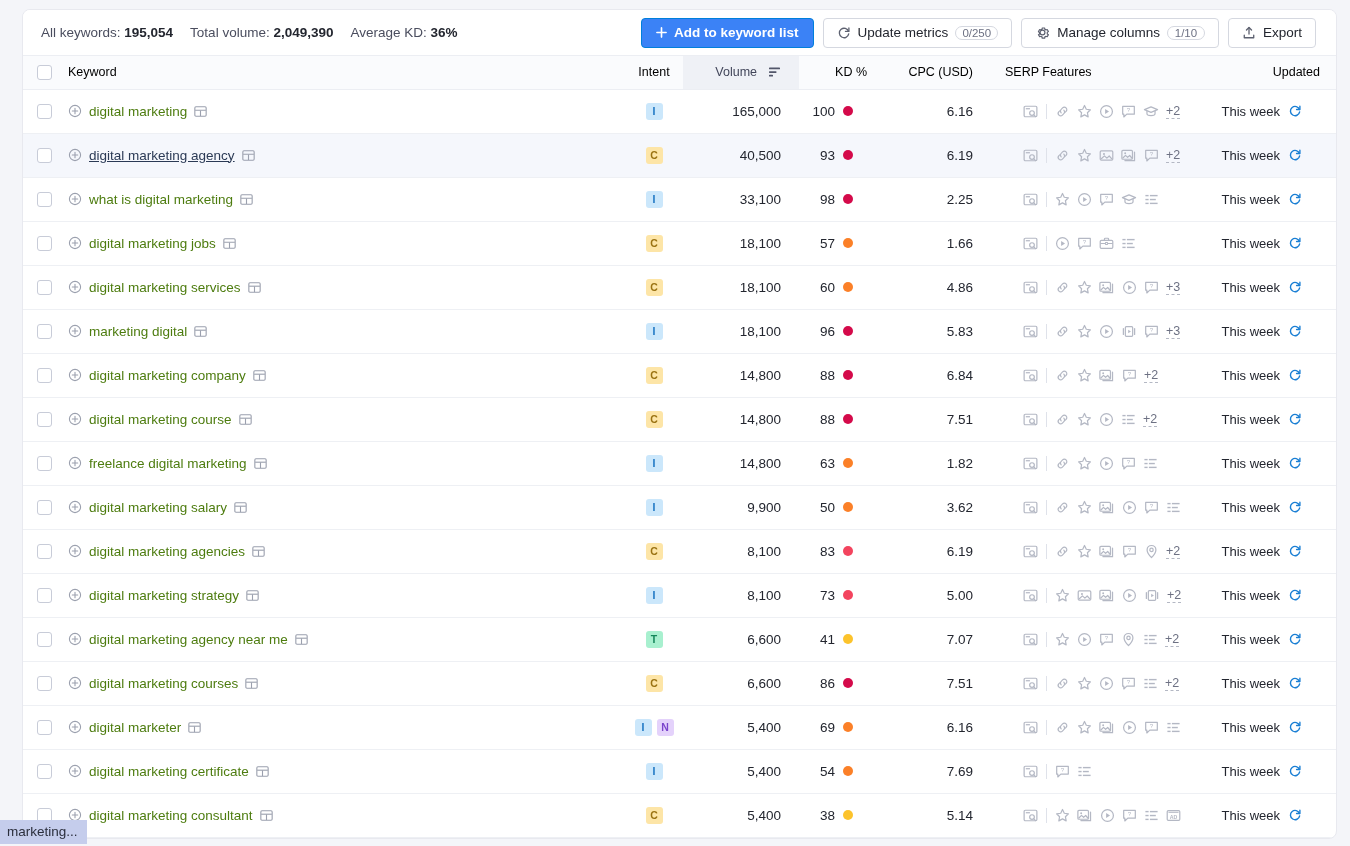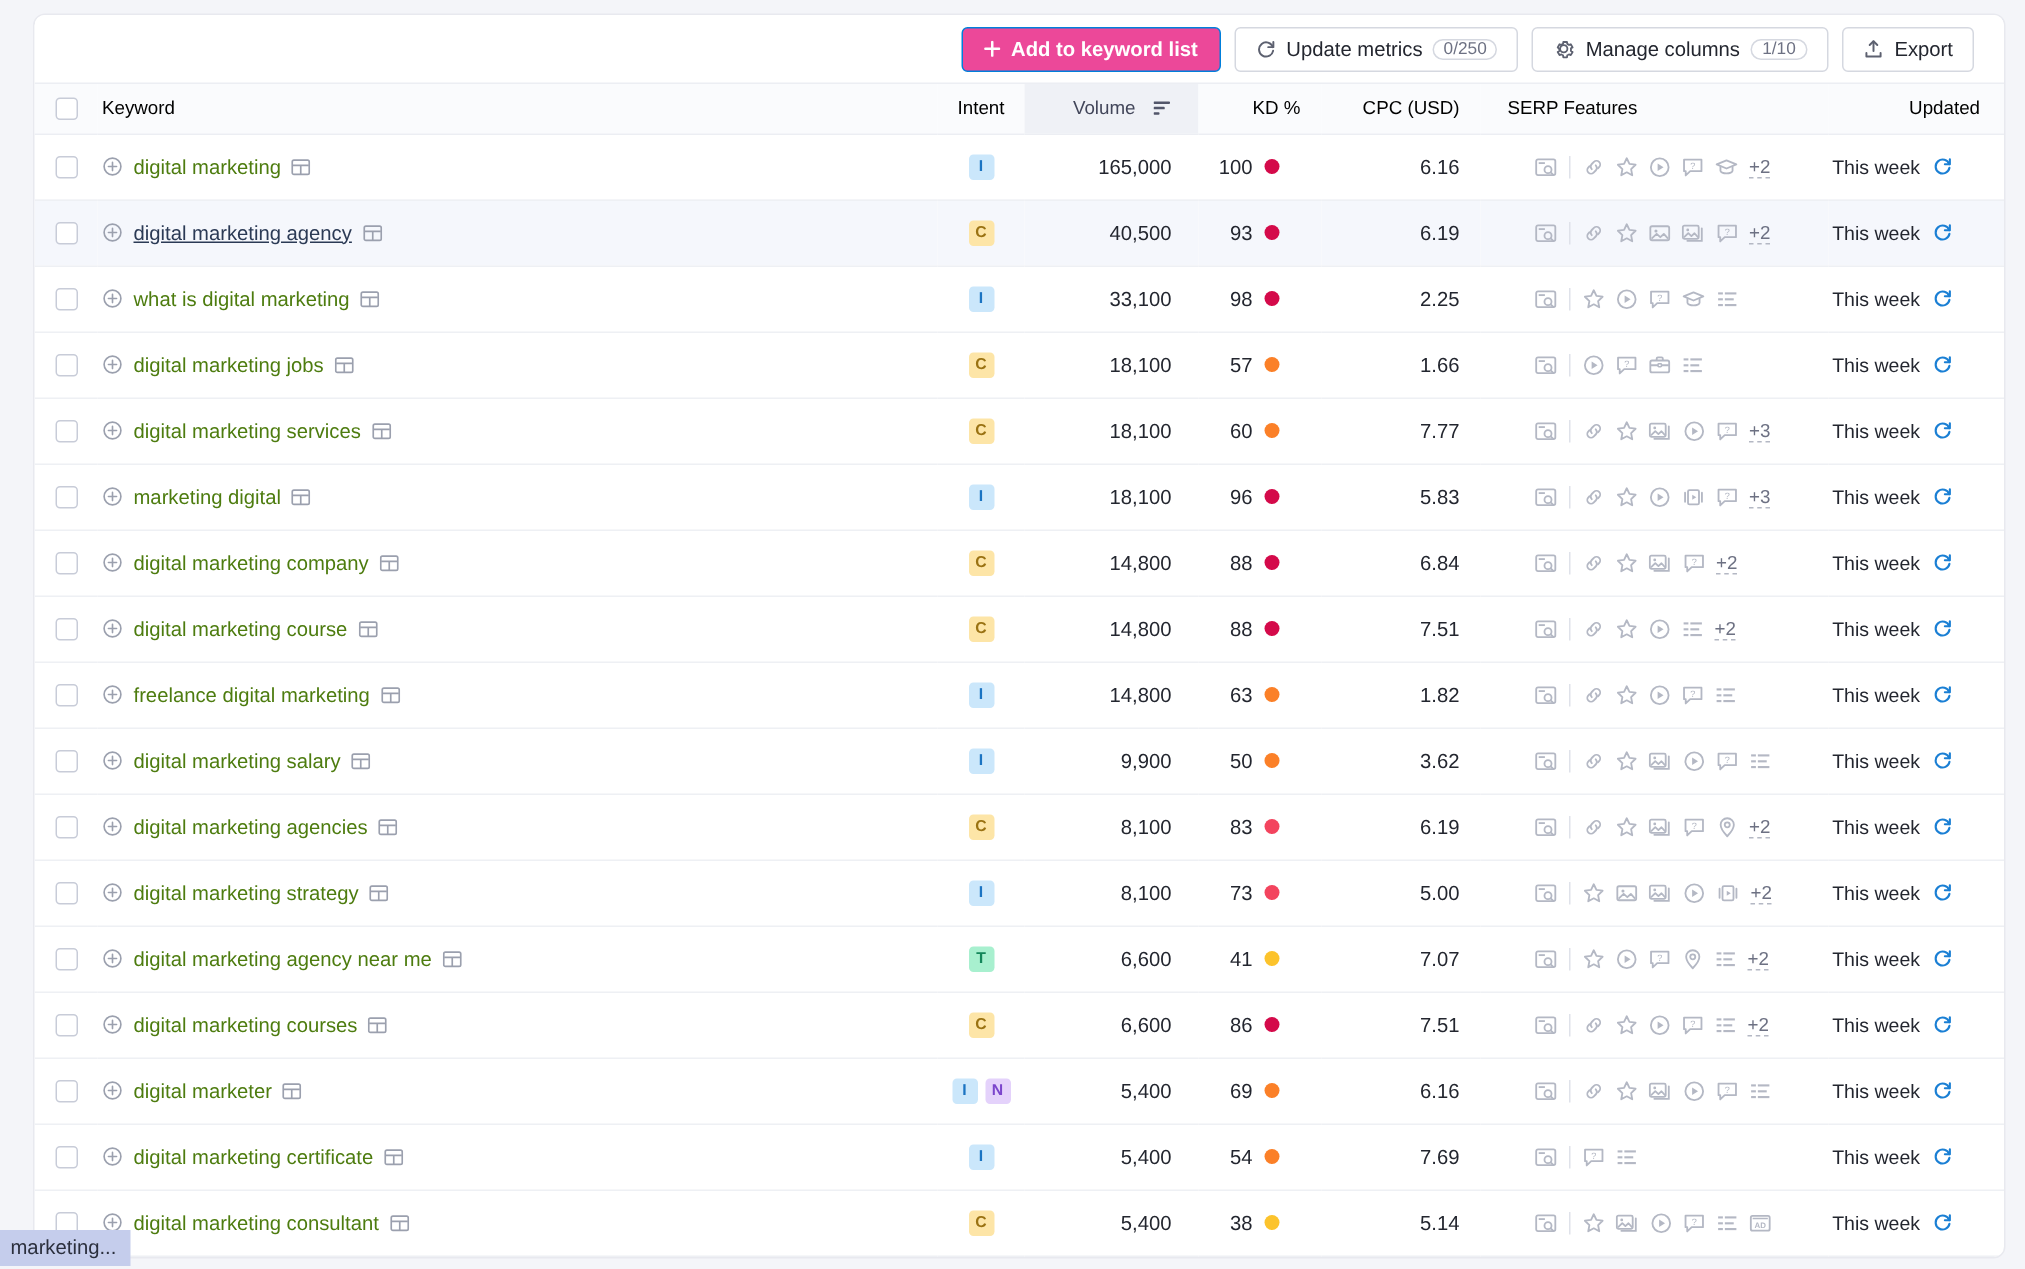--- a/index.html
+++ b/index.html
@@ -32,21 +32,21 @@
   .stat b { color: #23262f; font-weight: bold; }
   .tb-right { margin-left: auto; display: flex; align-items: center; gap: 9px; }
 
   .btn {
     display: inline-flex; align-items: center; gap: 7px;
     height: 30px; padding: 0 13px;
     border-radius: 4px; font-size: 13.5px;
     border: 1px solid #d5d8e0; background: #fff; color: #23262f;
     cursor: pointer; white-space: nowrap;
   }
-  .btn.primary { background: #ec4899; border-color: #007fdb; color: #fff; font-weight: bold; padding: 0 14px; }
+  .btn.primary { background: #3b82f6; border-color: #007fdb; color: #fff; font-weight: bold; padding: 0 14px; }
   .pill {
     display: inline-flex; align-items: center; justify-content: center;
     min-width: 38px; height: 14px; padding: 0 6px;
     border: 1px solid #d5d8e0; border-radius: 9px;
     font-size: 11.5px; color: #6d7183; background: #fff;
   }
   .ic { display: inline-flex; align-items: center; justify-content: center; flex: none; }
 
   
   table { width: 100%; border-collapse: collapse; table-layout: fixed; }
@@ -113,20 +113,34 @@
     font-size: 13.5px; padding: 4px 9px 5px 7px;
     white-space: nowrap; z-index: 50;
   }
 </style>
 </head>
 <body>
 
 <div id="card">
 
   <div id="toolbar">
+    <div class="stats">
+      <span class="stat">
+        <span>All keywords:</span>
+        <b>195,054</b>
+      </span>
+      <span class="stat">
+        <span>Total volume:</span>
+        <b>2,049,390</b>
+      </span>
+      <span class="stat">
+        <span>Average KD:</span>
+        <b>36%</b>
+      </span>
+    </div>
 
     <div class="tb-right">
       <button class="btn primary">
         <span class="ic">
           <svg width="11" height="11" viewBox="0 0 12 12">
               <path d="M6 1v10M1 6h10" stroke="#fff" stroke-width="1.8" stroke-linecap="round"></path>
             </svg>
         </span>
         <span>Add to keyword list</span>
       </button>
@@ -586,21 +600,21 @@
               <span class="badge b-C">C</span>
             </div>
           </td>
           <td class="c-vol">18,100</td>
           <td class="c-kd">
             <div class="kd-wrap">
               <span>60</span>
               <span class="dot" style="background:#fb8028"></span>
             </div>
           </td>
-          <td class="c-cpc">7.77</td>
+          <td class="c-cpc">4.86</td>
           <td class="c-serp">
             <div class="serp">
               <span class="ic">
                 <svg width="15" height="15" viewBox="0 0 16 16">
                   <rect x="1.2" y="2.4" width="13.6" height="11.2" rx="1.3" fill="none" stroke="#b4b8c4" stroke-width="1.3"></rect>
                   <rect x="3" y="4.4" width="4.4" height="1.3" fill="#b4b8c4"></rect>
                   <circle cx="9.6" cy="9.7" r="2.5" fill="none" stroke="#b4b8c4" stroke-width="1.3"></circle>
                   <path d="M11.5 11.6l1.9 1.9" stroke="#b4b8c4" stroke-width="1.3" stroke-linecap="round"></path>
                 </svg>
               </span>

